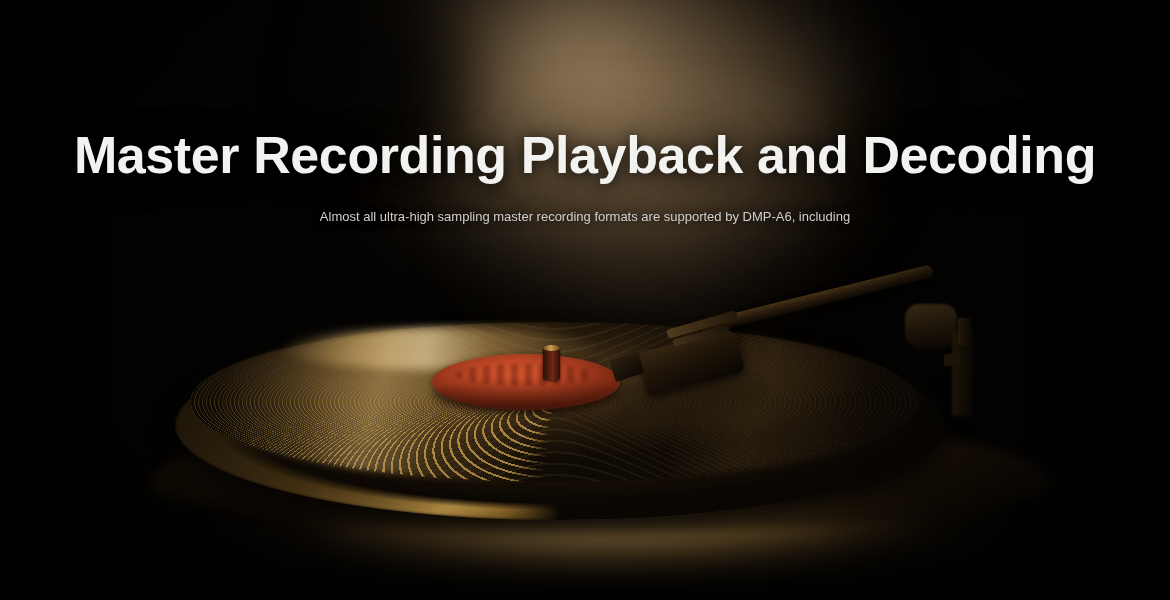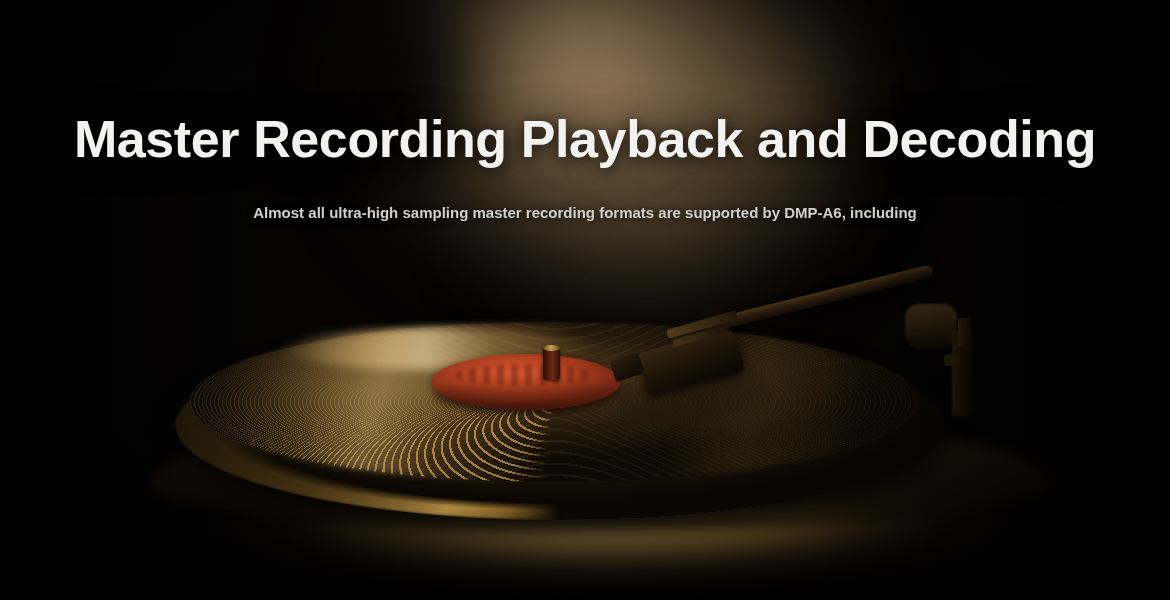--- a/index.html
+++ b/index.html
@@ -497,34 +497,34 @@
   
   .copy {
     position: absolute;
     left: 0;
     right: 0;
     top: 108px;
     text-align: center;
     pointer-events: none;
   }
   .headline {
-    margin: 0;
+    margin: 16px;
     font-size: 52px;
     line-height: 62px;
     font-weight: 700;
     letter-spacing: -0.4px;
     color: #f2f2f0;
     text-shadow: 0 2px 14px rgba(0,0,0,0.75),
                  0 0 34px rgba(0,0,0,0.55);
   }
   .subcopy {
-    margin: 28px 0 0 0;
-    font-size: 15px;
+    margin: 16px 0 0 0;
+    font-size: 13px;
     line-height: 30px;
-    font-weight: 700;
+    font-weight: 400;
     color: #cfcfcd;
     text-shadow: 0 1px 8px rgba(0,0,0,0.8);
   }
   .subcopy-line {
     display: block;
   }
 </style>
 </head>
 <body>
 

